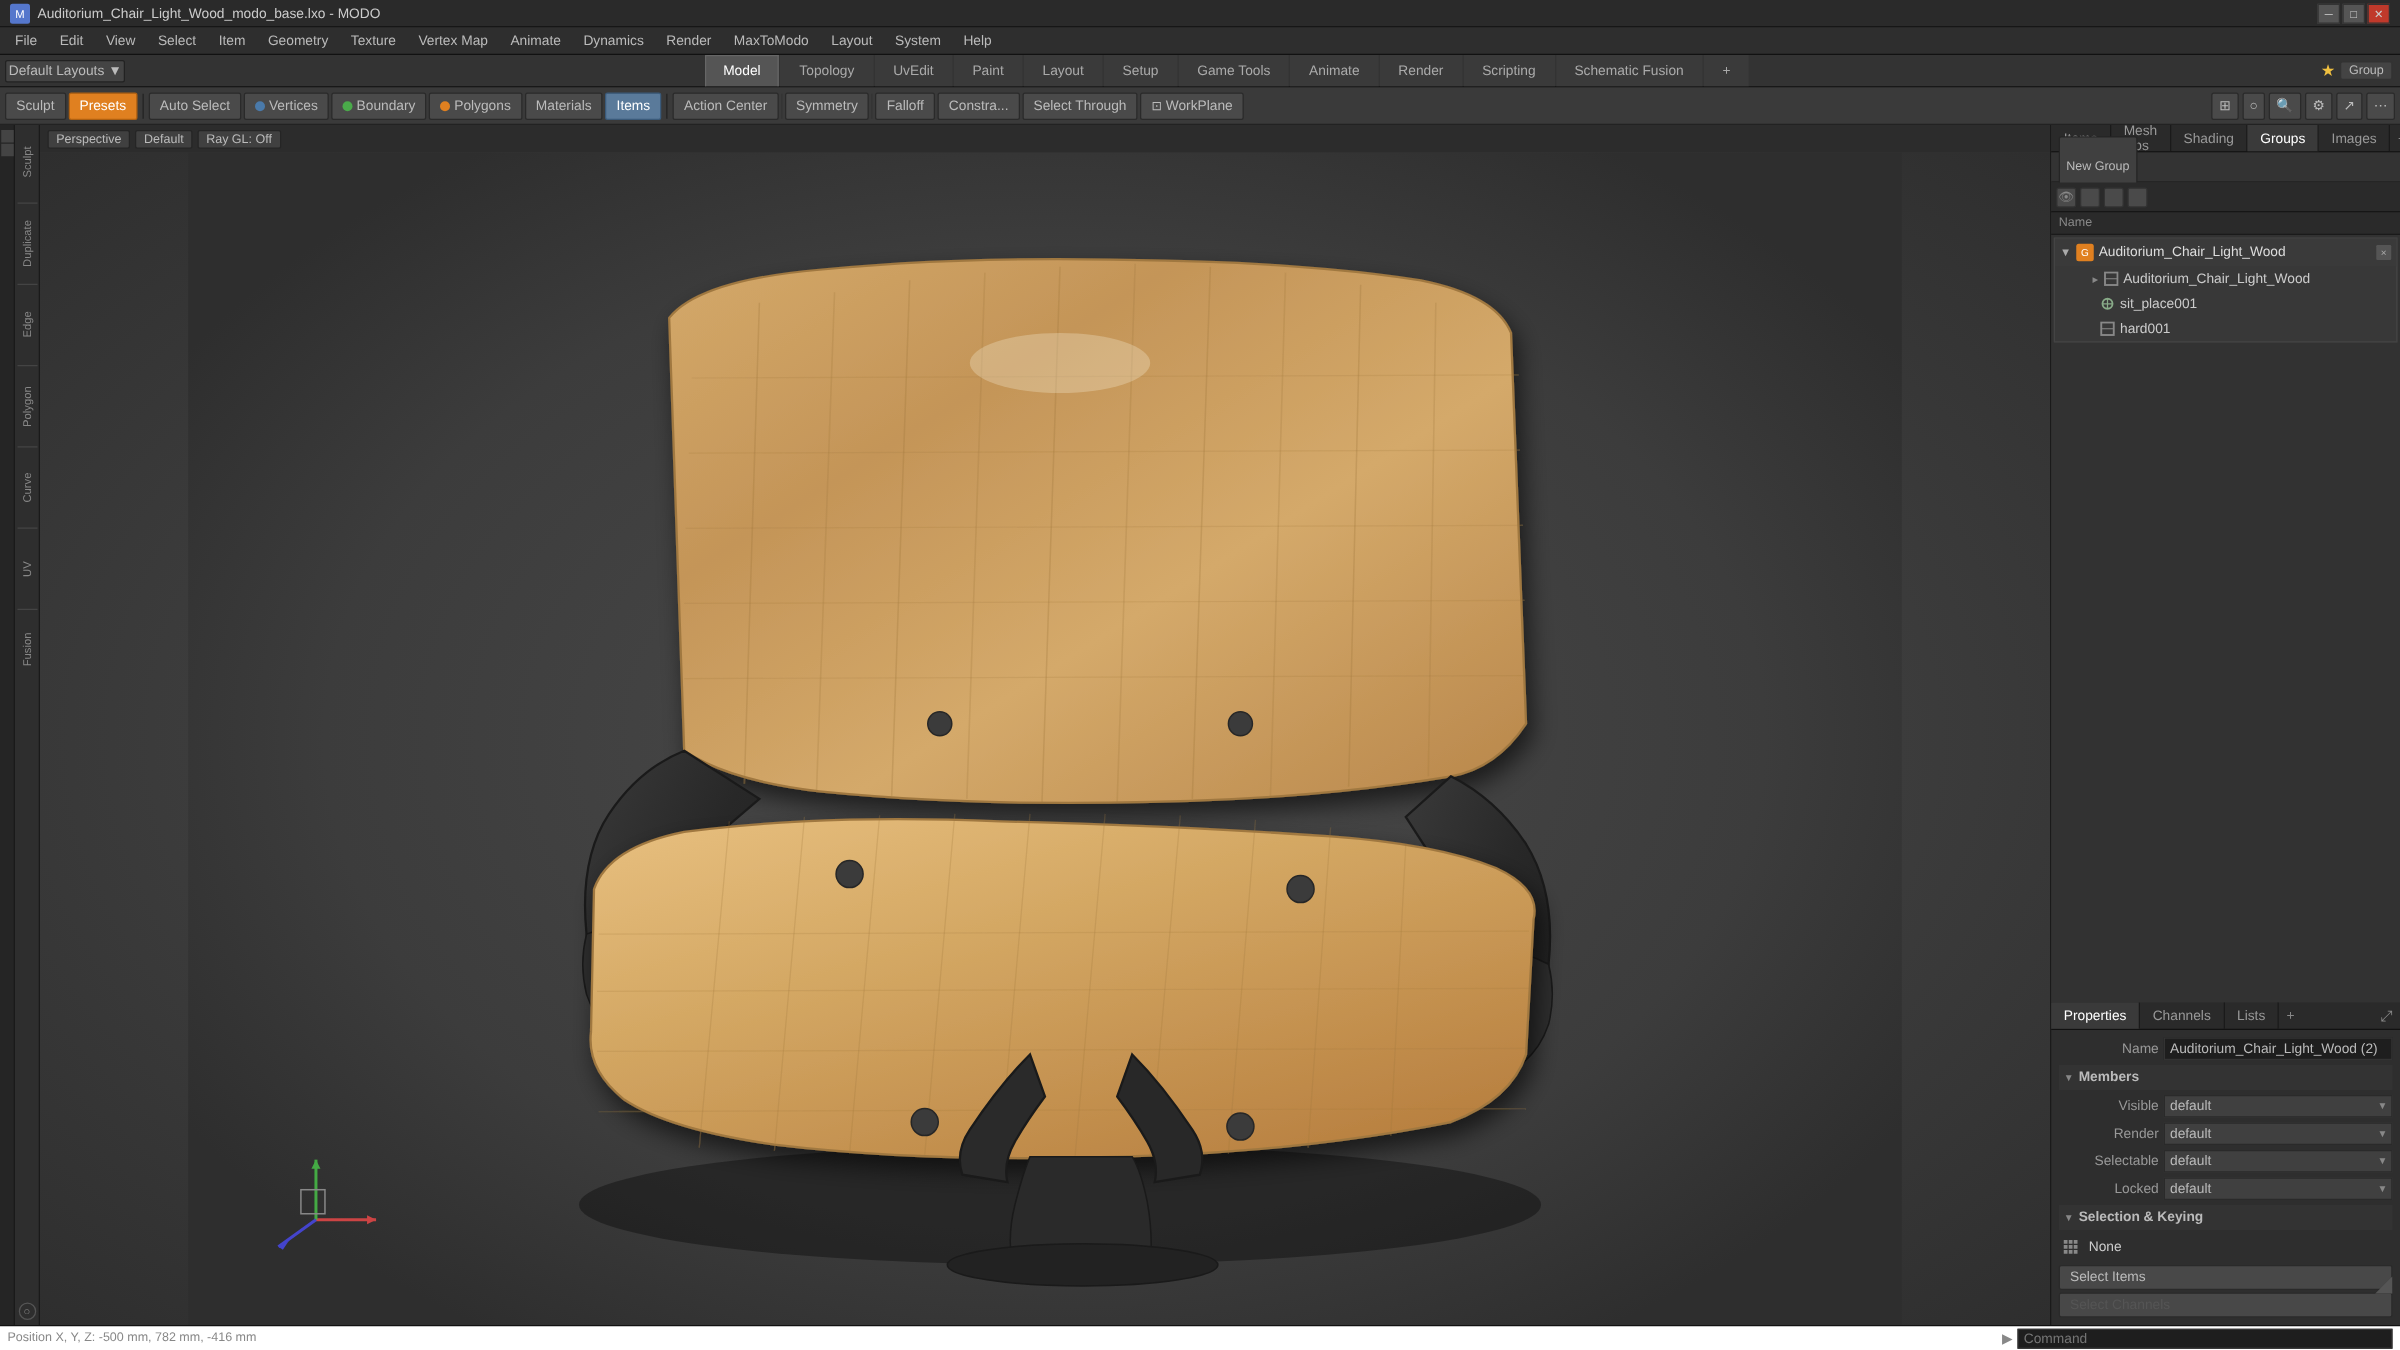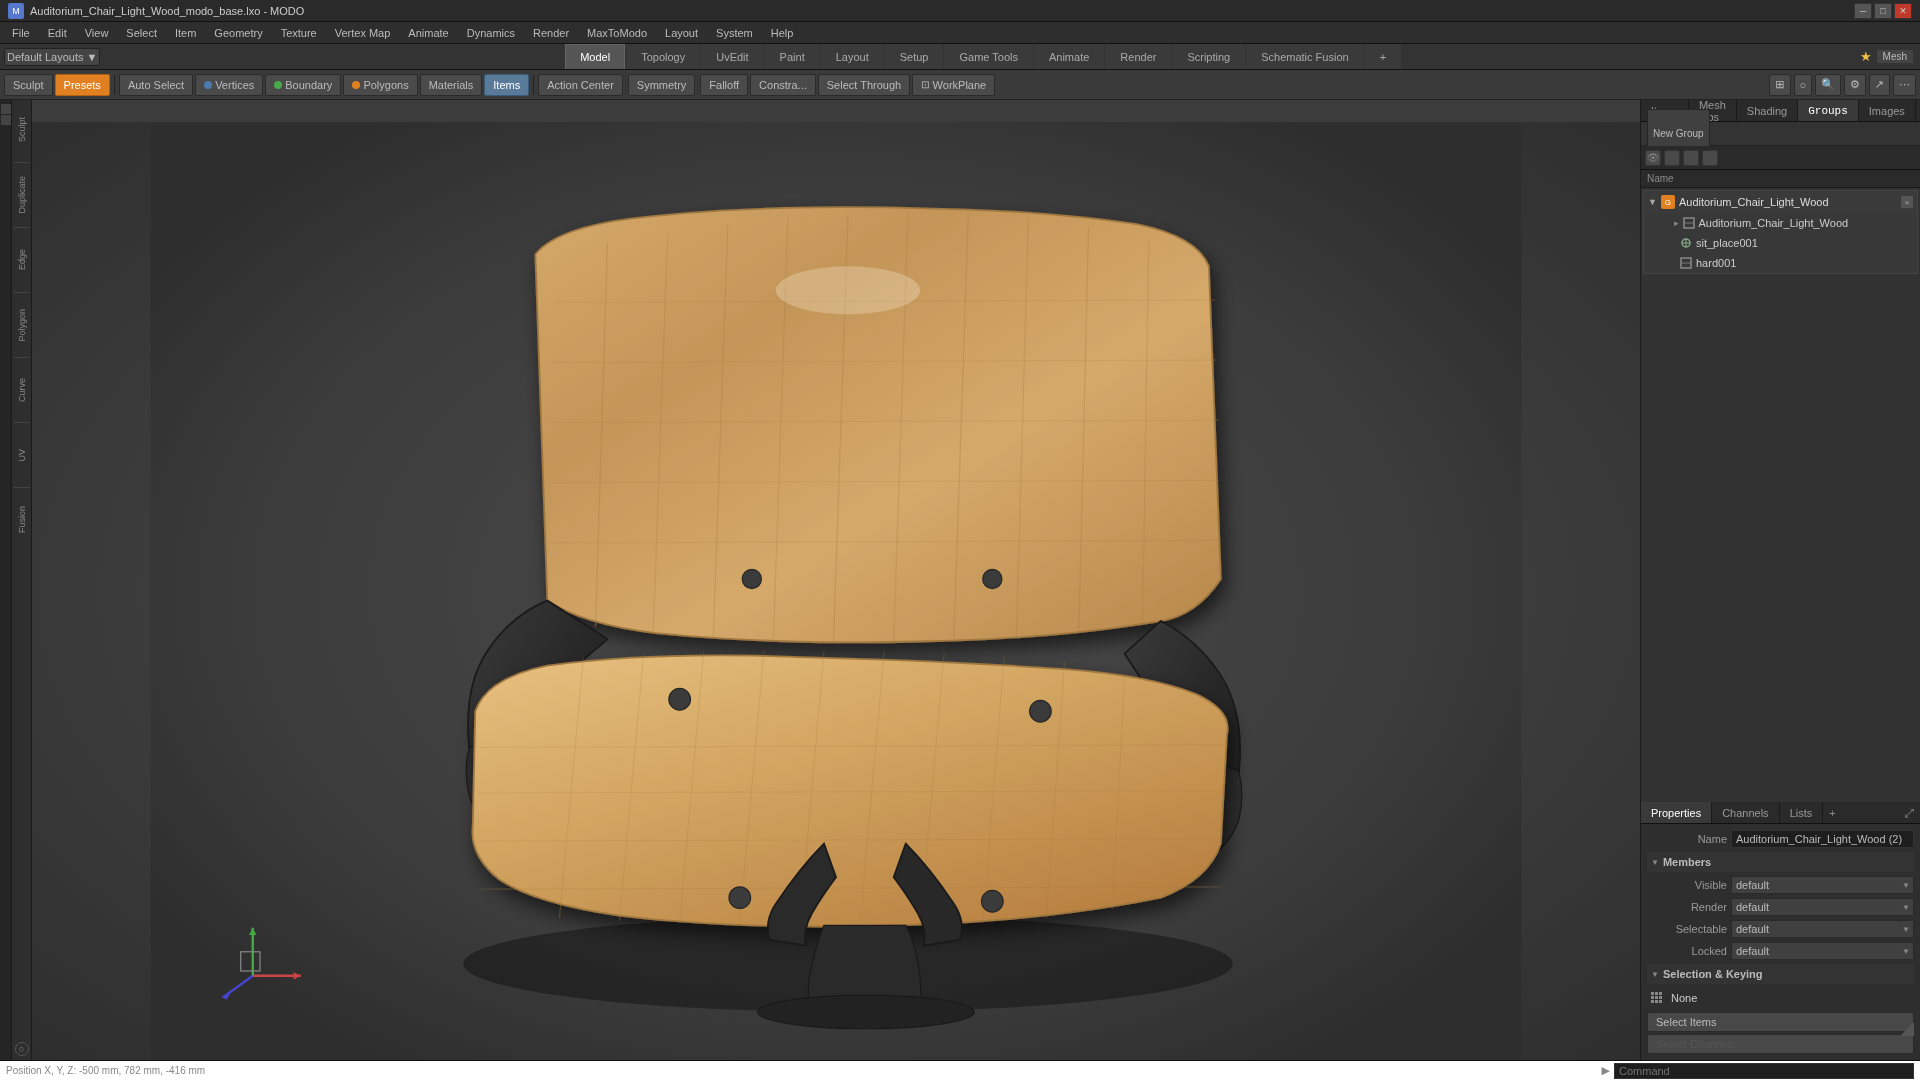--- a/index.html
+++ b/index.html
@@ -56,21 +56,21 @@
     #chair-container { position: absolute; top: 22px; left: 0; right: 0; bottom: 0; }
 
     
     #vp-bottom-right { position: absolute; bottom: 10px; right: 10px; text-align: right; color: #aaa; font-size: 10px; line-height: 1.5; }
     .no-items { color: #e08040; }
 
     
     #right-panel { width: 280px; background: #2e2e2e; border-left: 1px solid #1a1a1a; display: flex; flex-direction: column; }
     #right-tabs { height: 22px; background: #2a2a2a; display: flex; align-items: stretch; border-bottom: 1px solid #111; }
     .rt-tab { padding: 0 10px; display: flex; align-items: center; font-size: 11px; color: #999; cursor: pointer; border-right: 1px solid #1a1a1a; }
-    .rt-tab.active { color: #fff; background: #3a3a3a; font-family: Liberation Mono, monospace; }
+    .rt-tab.active { color: #fff; background: #3a3a3a; }
     .rt-plus { padding: 0 6px; display: flex; align-items: center; color: #888; cursor: pointer; }
 
     
     #scene-controls { height: 24px; background: #333; display: flex; align-items: center; padding: 0 6px; gap: 4px; border-bottom: 1px solid #222; }
     .scene-ctrl-btn { background: #404040; border: 1px solid #252525; color: #bbb; font-size: 10px; padding: 18px 5px; border-radius: 2px; cursor: pointer; }
     #scene-header { height: 18px; background: #2a2a2a; display: flex; align-items: center; padding: 0 6px; border-bottom: 1px solid #1a1a1a; }
     .scene-col { font-size: 10px; color: #888; }
     #scene-tree { flex: 1; overflow-y: auto; background: #323232; padding: 2px; }
     .scene-group { background: #383838; border: 1px solid #444; margin-bottom: 1px; }
     .scene-group-header { height: 22px; display: flex; align-items: center; padding: 0 4px; gap: 4px; background: #3a3a3a; cursor: pointer; }
@@ -171,21 +171,21 @@
     <div class="mode-tab">Setup</div>
     <div class="mode-tab">Game Tools</div>
     <div class="mode-tab">Animate</div>
     <div class="mode-tab">Render</div>
     <div class="mode-tab">Scripting</div>
     <div class="mode-tab">Schematic Fusion</div>
     <div class="mode-tab">+</div>
   </div>
   <div id="tabbar-right">
     <span class="star-btn">★</span>
-    <span class="only-btn">Mesh</span>
+    <span class="only-btn">Group</span>
   </div>
 </div>
 
 <div id="toolbar">
   <button class="tool-btn">
     <span>Sculpt</span>
   </button>
   <button class="tool-btn active">
     <span>Presets</span>
   </button>
@@ -282,20 +282,25 @@
 
     <div style="margin-top:auto;padding:4px 0;">
       <div style="width:14px;height:14px;border:1px solid #555;border-radius:50%;display:flex;align-items:center;justify-content:center;font-size:9px;color:#888;">○</div>
     </div>
   </div>
 
   <div id="viewport">
 
     <div id="vp-bg"></div>
 
+    <div id="viewport-header">
+      <button class="vp-btn">Perspective</button>
+      <button class="vp-btn">Default</button>
+      <button class="vp-btn">Ray GL: Off</button>
+    </div>
 
     <div id="chair-container">
       <svg width="100%" height="100%" viewBox="0 0 1140 780" preserveAspectRatio="xMidYMid meet">
 
         <defs>
           <radialGradient id="bgGrad" cx="50%" cy="50%" r="60%">
             <stop offset="0%" style="stop-color:#4a4a4a"></stop>
             <stop offset="70%" style="stop-color:#3c3c3c"></stop>
             <stop offset="100%" style="stop-color:#2e2e2e"></stop>
           </radialGradient>

